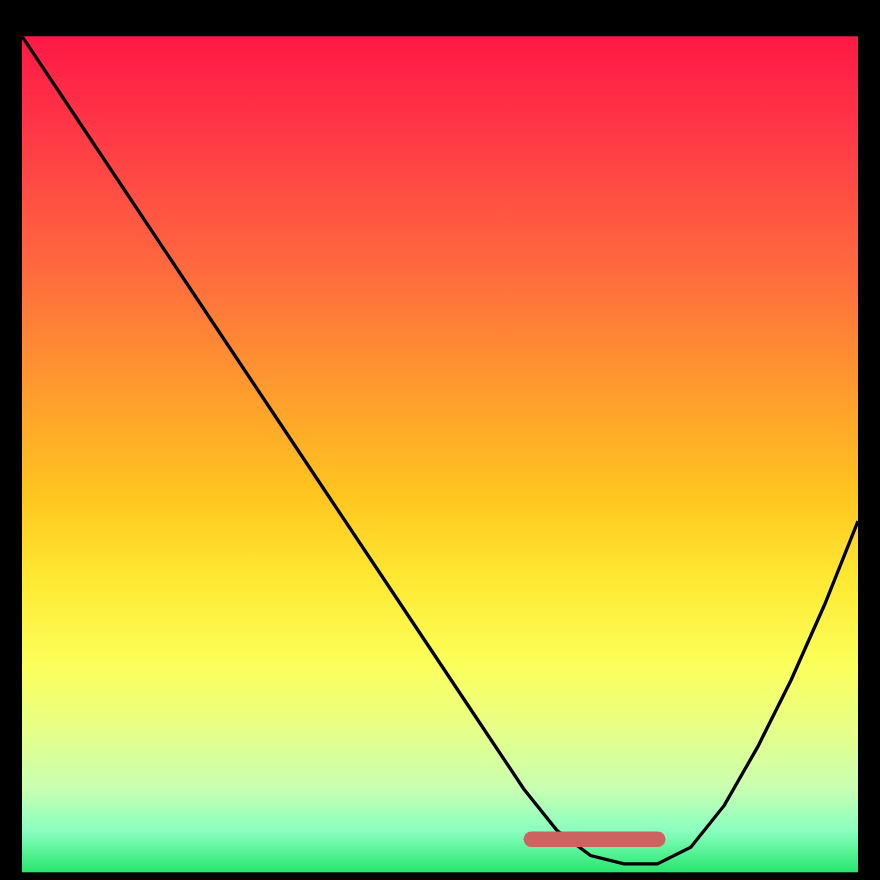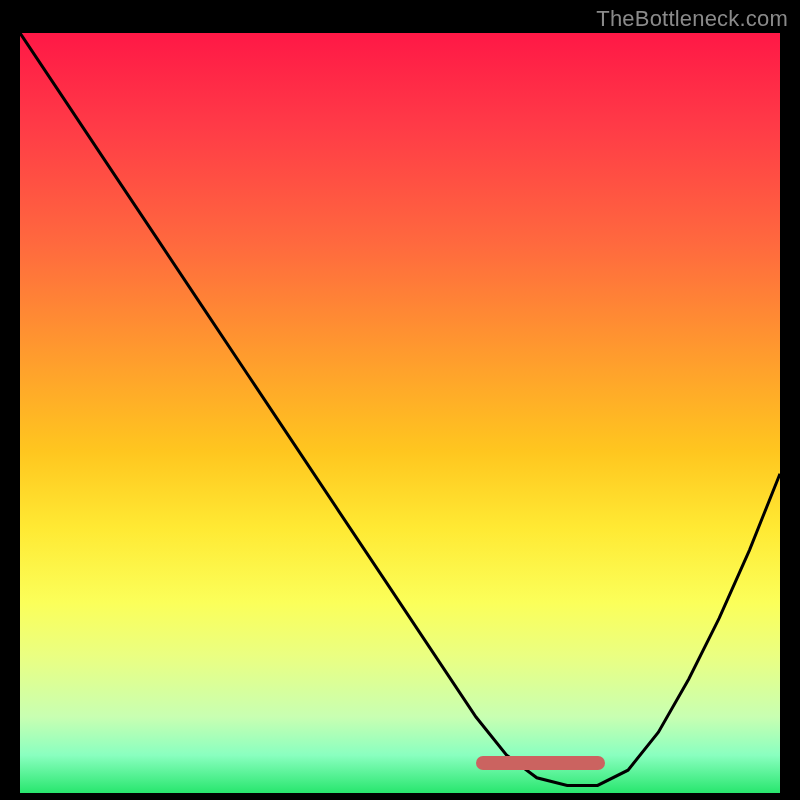--- a/index.html
+++ b/index.html
@@ -61,21 +61,20 @@
     top: 0;
     width: 760px;
     height: 760px;
   }
 </style>
 </head>
 <body>
 
 <div class="frame">
 
-  <div class="watermark">TheBottleneck.com</div>
 
   <div class="plot">
 
     <svg class="curve" viewBox="0 0 760 760" preserveAspectRatio="none">
       <path fill="none" stroke="#000" stroke-width="3" d="M0.0 0.0 L45.6 68.4 L91.2 136.8 L136.8 205.2 L182.4 273.6 L228.0 342.0 L273.6 410.4 L319.2 478.8 L364.8 547.2 L410.4 615.6 L456.0 684.0 L486.4 722.0 L516.8 744.8 L547.2 752.4 L577.6 752.4 L608.0 737.2 L638.4 699.2 L668.8 646.0 L699.2 585.2 L729.6 516.8 L760.0 440.8"></path>
     </svg>
 
     <div class="marker" style="left: 456px; width: 129.2px; top: 722.6px; background: rgb(203, 99, 96);"></div>
   </div>
 </div>

